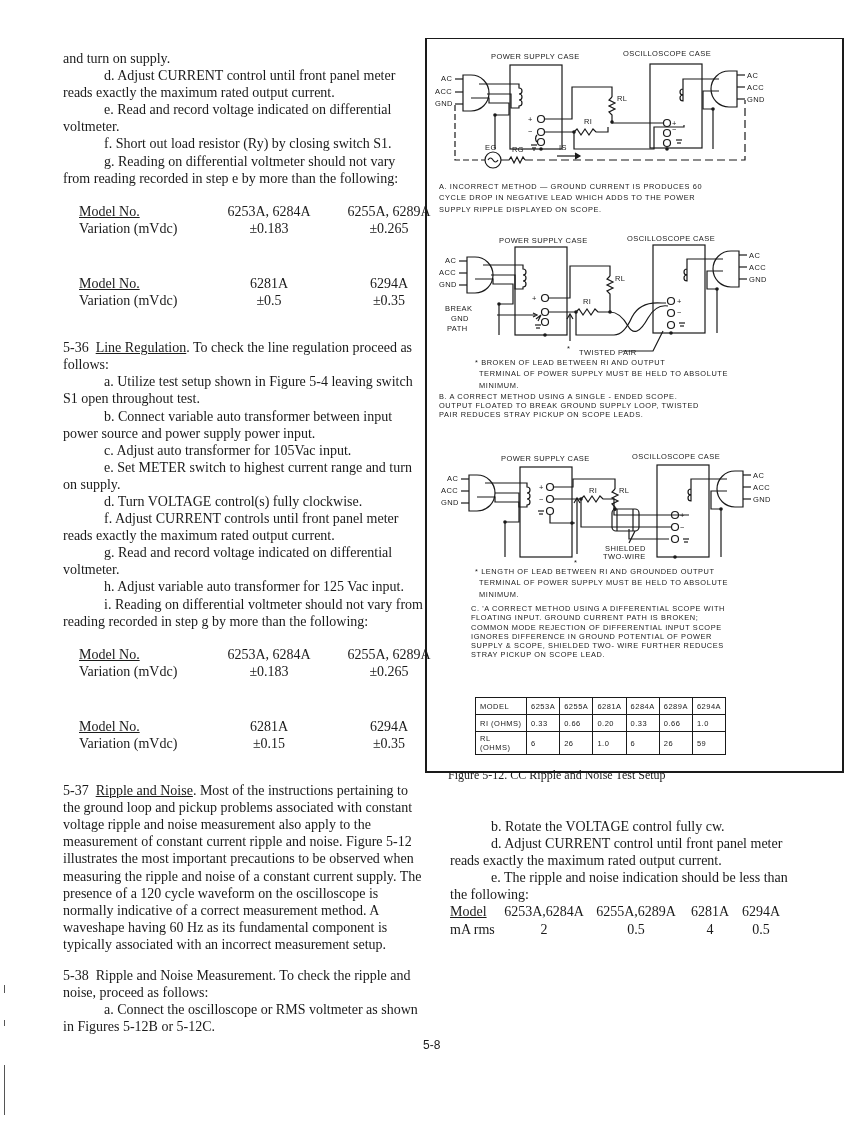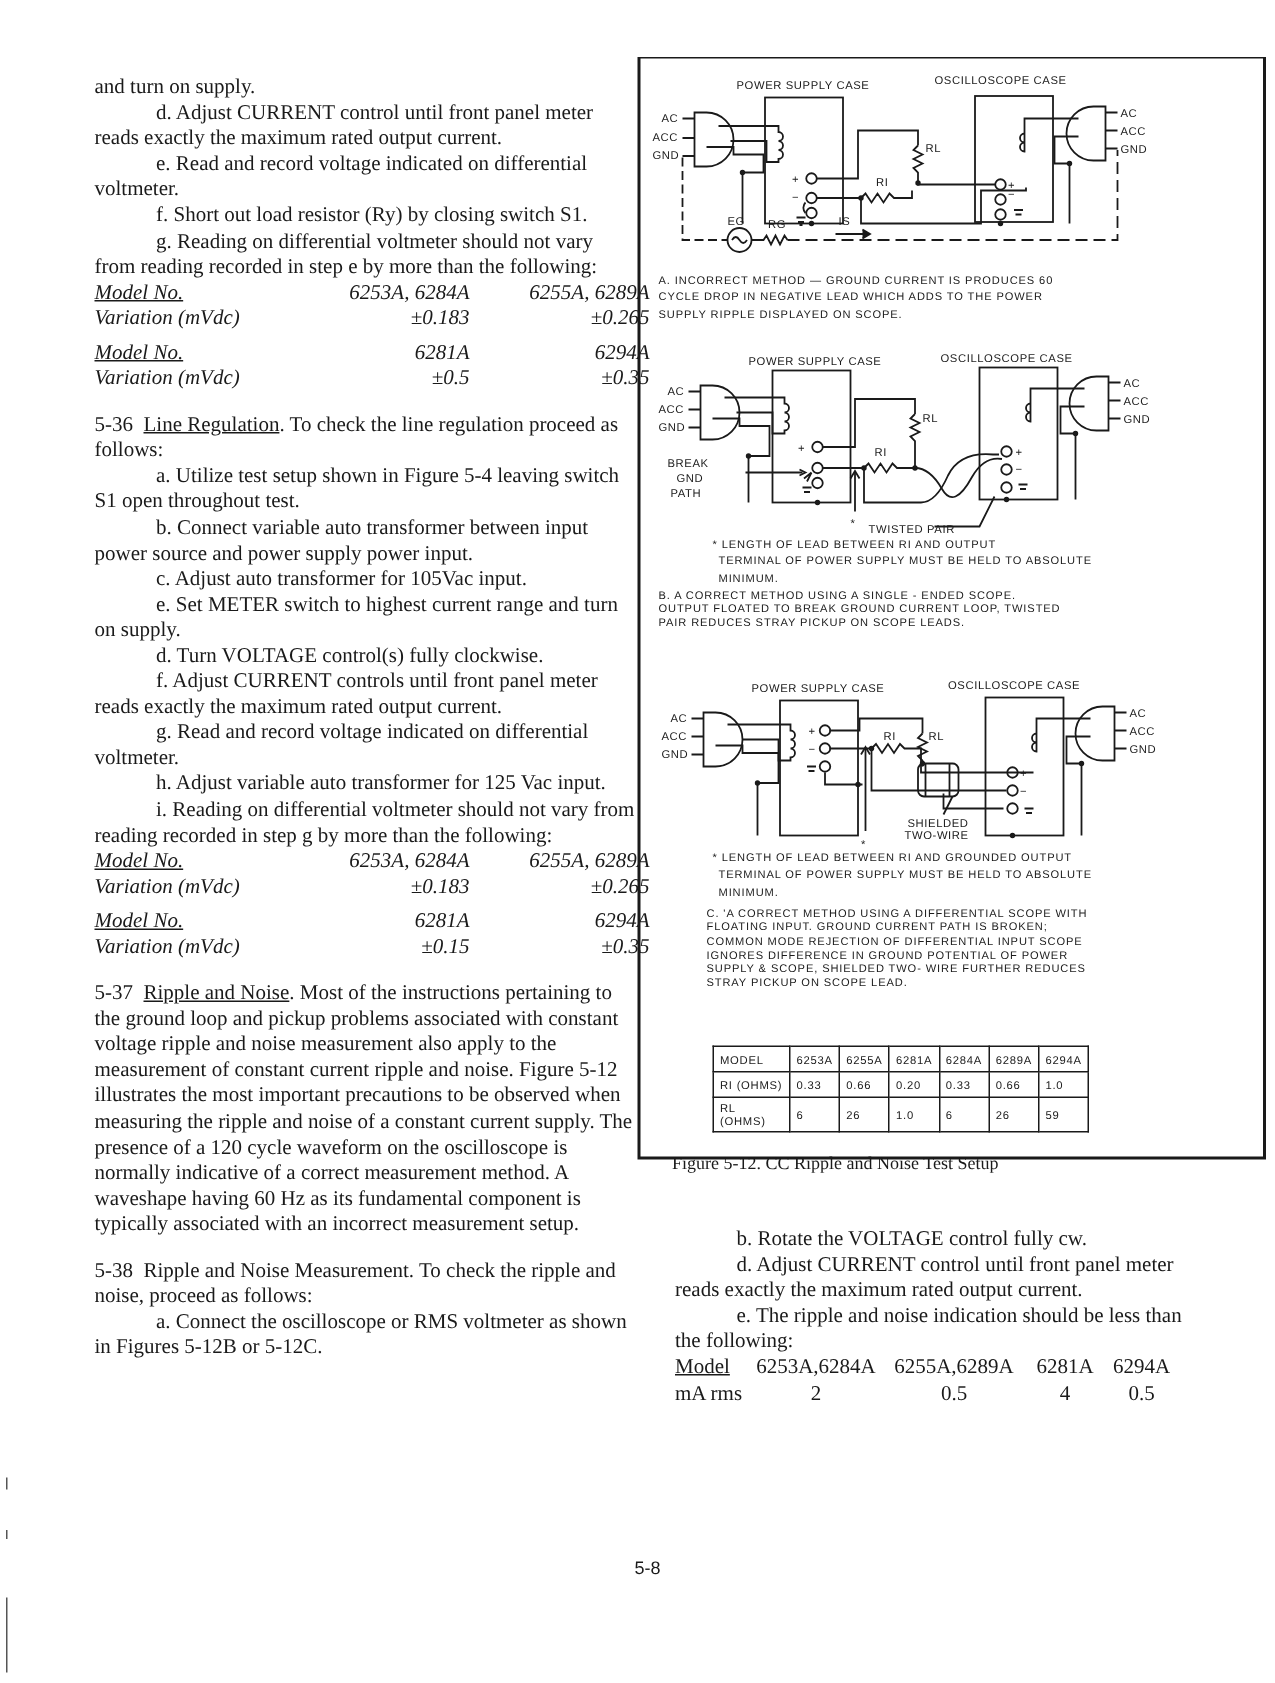--- a/index.html
+++ b/index.html
@@ -5,23 +5,23 @@
   html, body { margin:0; padding:0; }
   body { width:850px; height:1122px; background:#ffffff; position:relative; overflow:hidden;
          font-family:"Liberation Mono","DejaVu Sans Mono",monospace; color:#1a1a1a; }
   .col { position:absolute; font-family:"Liberation Serif","DejaVu Serif",serif; font-size:14px; line-height:17.1px; }
   #left { left:63px; top:50px; width:362px; }
   #right { left:450px; top:818px; width:350px; }
   .p { margin:0; text-align:left; }
   .ind { text-indent:41px; }
   .gap { height:10px; }
   .u { text-decoration:underline; }
-  .tbl { display:grid; grid-template-columns:130px 120px 120px; margin:0;font-style:italic; }
+  .tbl { display:grid; grid-template-columns:130px 120px 120px; margin:16px; }
   .tbl span { white-space:nowrap; }
-  .tbl .c { text-align:right; }
+  .tbl .c { text-align:center; }
   .rtbl { display:grid; grid-template-columns:50px 88px 96px 52px 50px; white-space:nowrap; }
   .rtbl .c { text-align:center; }
 
   #figbox { position:absolute; left:425px; top:38px; width:419px; height:735px; border:2px solid #1a1a1a; border-top-width:1.5px; box-sizing:border-box; }
   .fig-svg { position:absolute; left:0; }
   .cap { position:absolute; font-family:"Liberation Sans","DejaVu Sans",sans-serif; font-size:7.4px; line-height:11.4px; letter-spacing:0.6px; color:#1a1a1a; white-space:nowrap; }
   .svgtxt { font-family:"Liberation Sans","DejaVu Sans",sans-serif; font-size:7.5px; fill:#1a1a1a; letter-spacing:0.4px; }
   #rtable { position:absolute; left:48px; top:658px; border-collapse:collapse; font-family:"Liberation Sans","DejaVu Sans",sans-serif; font-size:7.5px; letter-spacing:0.5px; }
   #rtable td { border:1px solid #1a1a1a; padding:2px 4px; height:12px; }
   #figcaption { position:absolute; left:448px; top:768px; font-family:Liberation Serif, serif; font-size:12px; white-space:nowrap; }
@@ -245,27 +245,27 @@
     <text class="svgtxt" x="105" y="70">+</text>
     <text class="svgtxt" x="250" y="73">+</text>
     <text class="svgtxt" x="250" y="84">−</text>
     <text class="svgtxt" x="18" y="80">BREAK</text>
     <text class="svgtxt" x="24" y="90">GND</text>
     <text class="svgtxt" x="20" y="100">PATH</text>
     <text class="svgtxt" x="140" y="120">*</text>
     <text class="svgtxt" x="152" y="124">TWISTED PAIR</text>
   </svg>
   <div class="cap" style="left:48px; top:318px;">
-    <div>* LENGTH OF LEAD BETWEEN  RI  AND OUTPUT</div>
+    <div>* BROKEN OF LEAD BETWEEN  RI  AND OUTPUT</div>
     <div style="padding-left:4px">TERMINAL  OF POWER SUPPLY  MUST BE HELD TO ABSOLUTE</div>
     <div style="padding-left:4px">MINIMUM.</div>
   </div>
   <div class="cap" style="left:12px; top:353px; line-height:9px;">
     <div>B. A CORRECT  METHOD   USING  A SINGLE - ENDED SCOPE.</div>
-    <div>OUTPUT FLOATED TO BREAK  GROUND CURRENT LOOP,  TWISTED</div>
+    <div>OUTPUT FLOATED TO BREAK  GROUND SUPPLY LOOP,  TWISTED</div>
     <div>PAIR  REDUCES STRAY PICKUP ON SCOPE LEADS.</div>
   </div>
 
   <svg class="fig-svg" style="top:410px" width="351" height="130" viewBox="0 0 351 130">
     <g stroke="#1a1a1a" stroke-width="1.2" fill="none">
       <rect x="93" y="18" width="52" height="90"></rect>
       <path d="M42 26 h8 a18 18 0 0 1 0 36 h-8 z"></path>
       <line x1="34" y1="30" x2="42" y2="30"></line>
         <line x1="34" y1="42" x2="42" y2="42"></line>
         <line x1="34" y1="54" x2="42" y2="54"></line>

